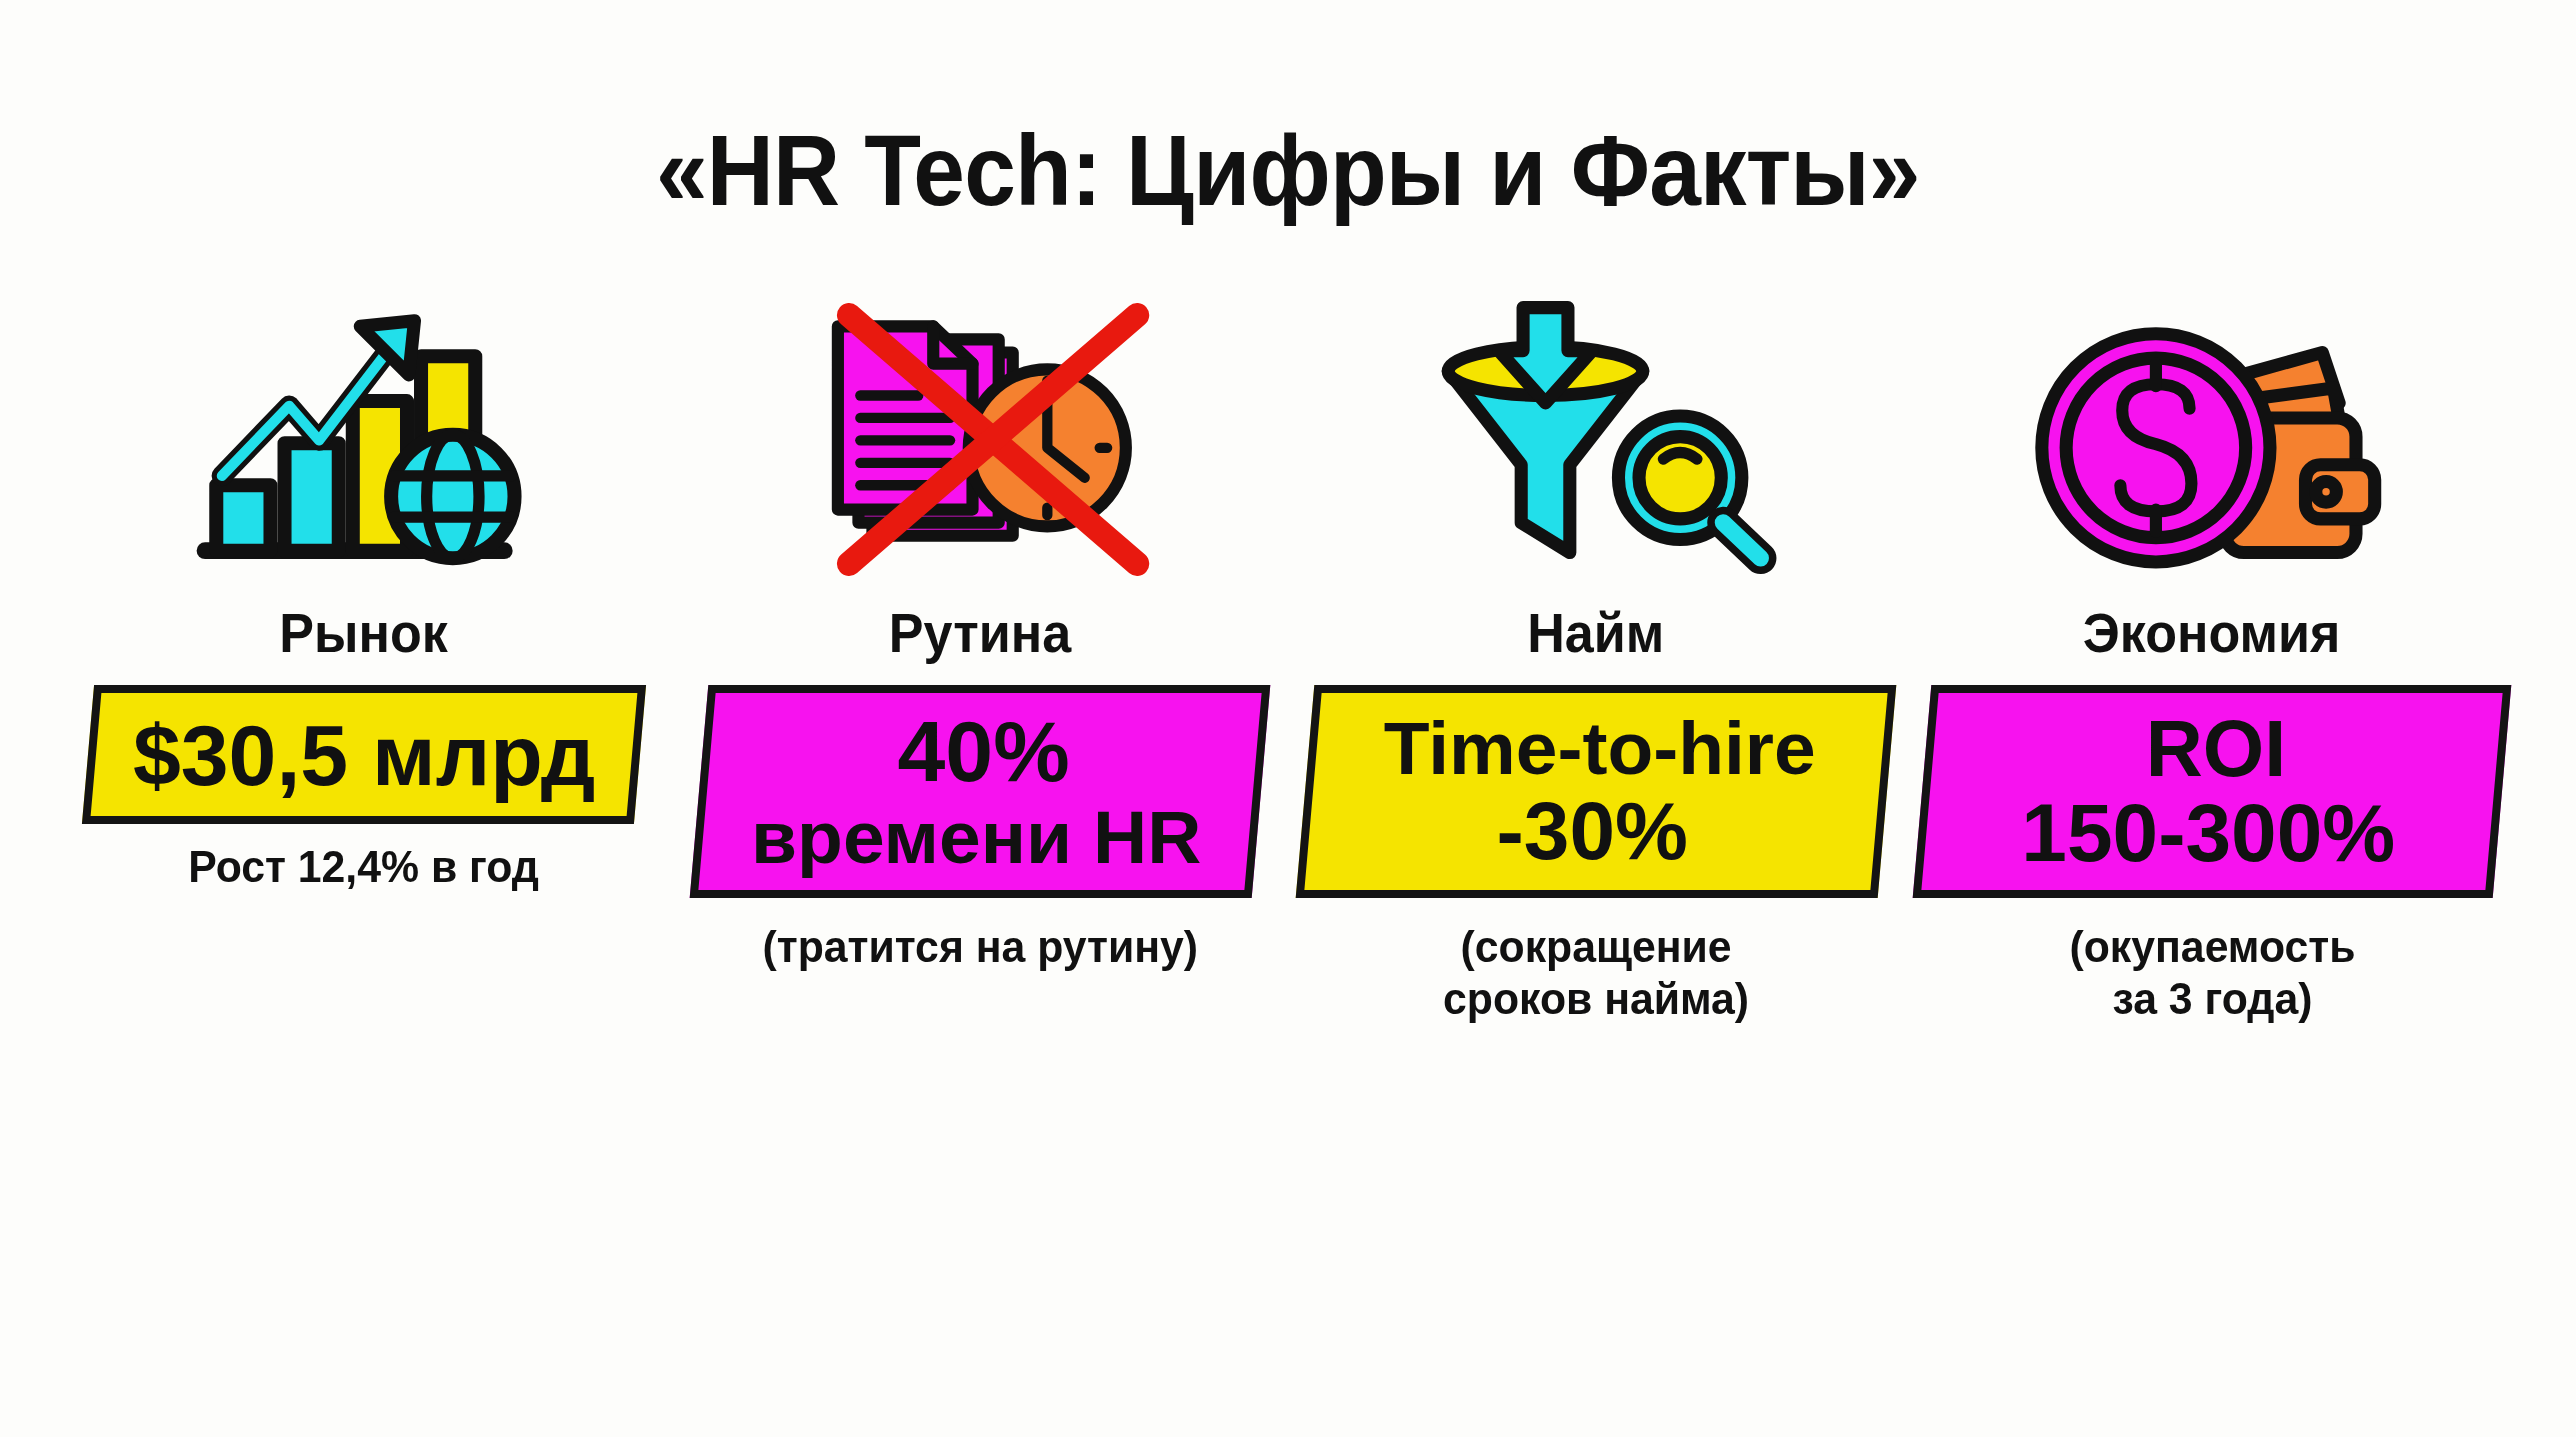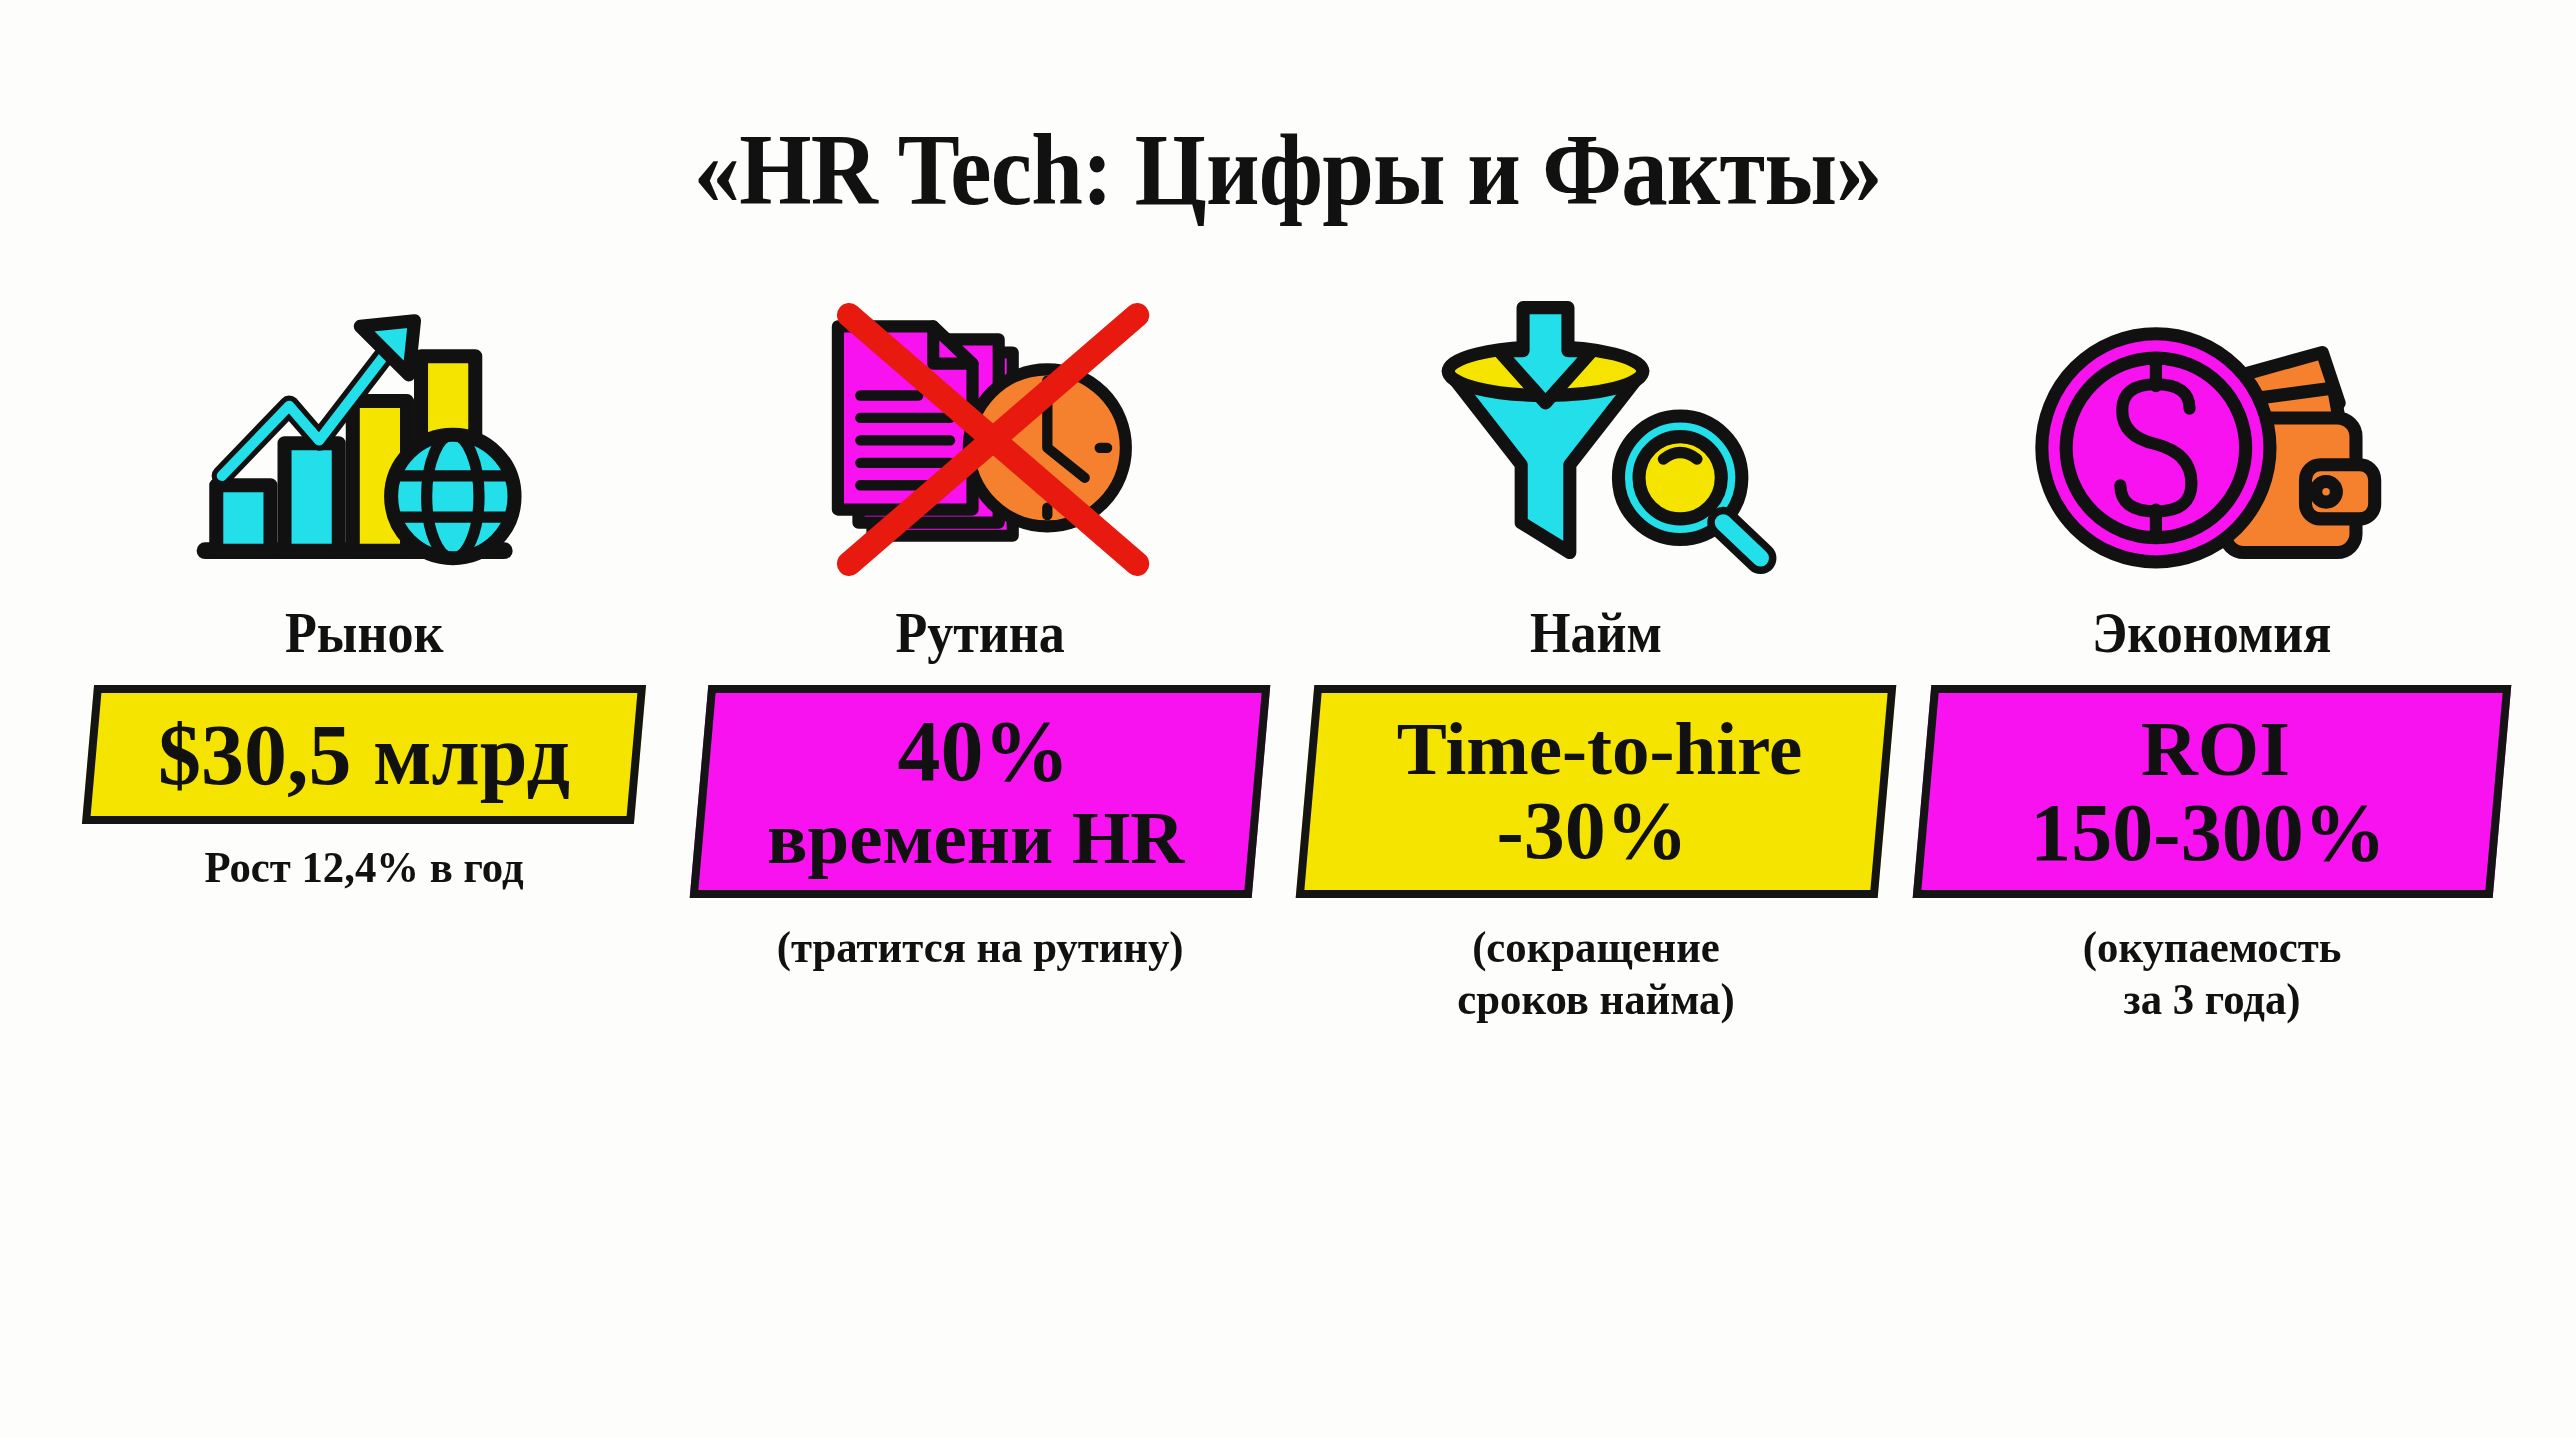--- a/index.html
+++ b/index.html
@@ -8,21 +8,20 @@
     background:#fdfdfb;
     font-family:"Liberation Sans", sans-serif;
     overflow:hidden;
     position:relative;
   }
   #infographic {
     width:2576px; height:1438px;
     position:relative;
     display:flex; flex-direction:column;
     align-items:center;
-    font-family:Liberation Serif, serif;
   }
 
   
   .title {
     margin-top:120px;
     font-size:101px;
     font-weight:700;
     letter-spacing:-0.9px;
     color:#111111;
     line-height:1;

